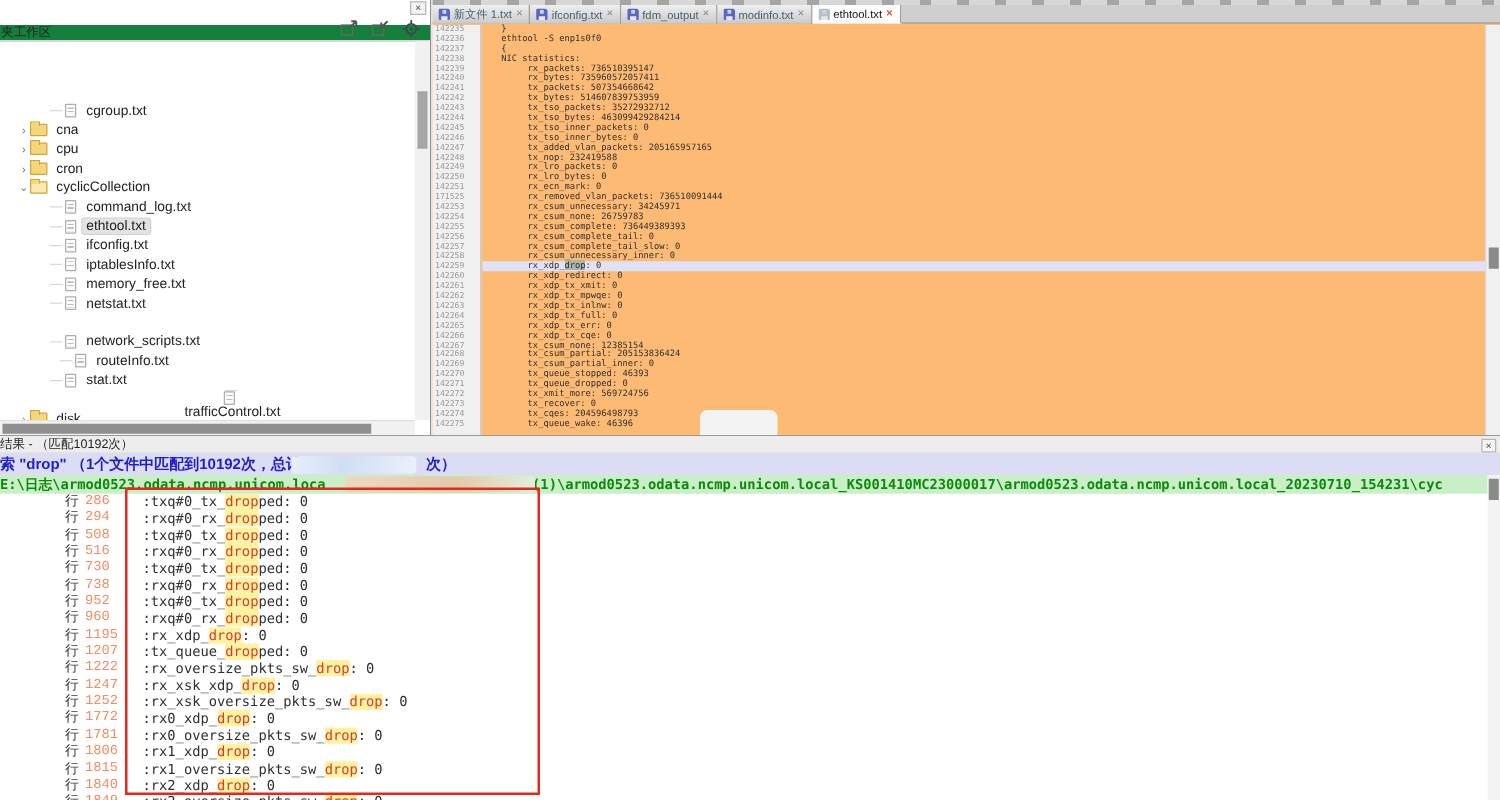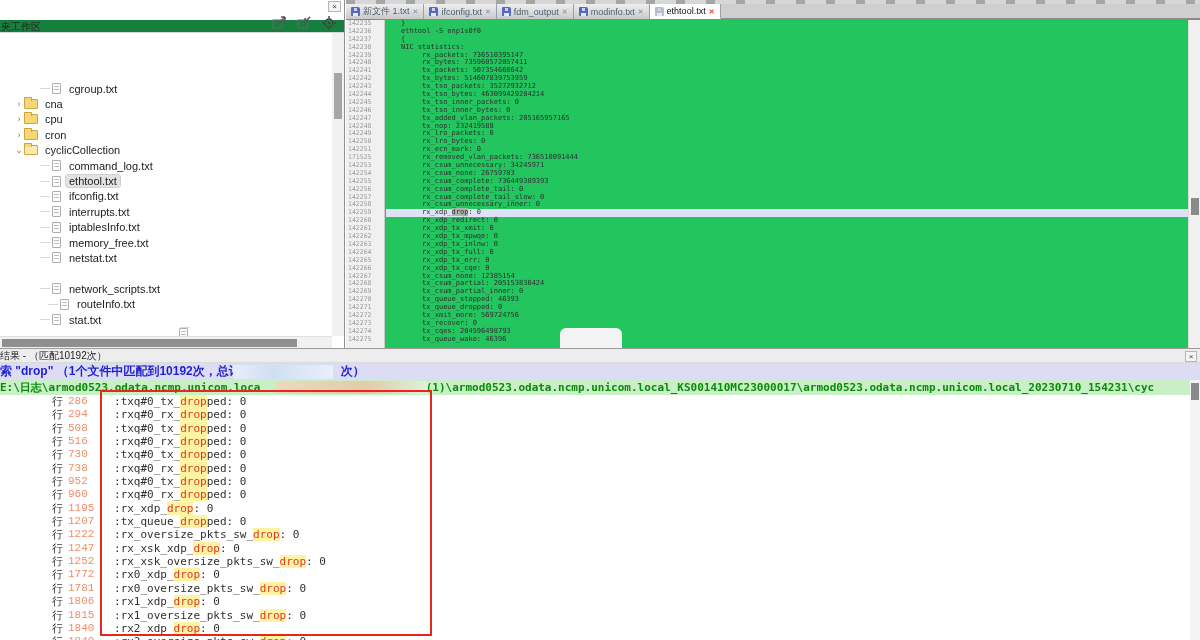--- a/index.html
+++ b/index.html
@@ -51,21 +51,21 @@
     font-size:9px; color:#4a5f72; white-space:nowrap; }
   .tab.active { background:#fdfdfd; color:#111; border-bottom:1px solid #fdfdfd; }
   .floppy { width:9px; height:9px; background:var(--tab_icon_blue); position:relative; flex:none;
     border-radius:1px 2px 1px 1px; }
   .floppy::before { content:""; position:absolute; left:2px; bottom:0; width:5px; height:3px; background:#e8e8f2; }
   .floppy::after { content:""; position:absolute; left:3px; top:1px; width:3px; height:3px; background:#cdd4ea; }
   .tab.active .floppy { background:#b9bec6; }
   .tab-x { font-size:7px; color:#7d8ea0; line-height:9px; }
   .tab.active .tab-x { color:#e05038; font-weight:bold; }
 
-  #editor-body { position:absolute; left:0; top:19px; right:0; bottom:0; background:#22c55e; overflow:hidden; }
+  #editor-body { position:absolute; left:0; top:19px; right:0; bottom:0; background:#fdba74; overflow:hidden; }
   #gutter { position:absolute; left:0; top:1px; width:39px; bottom:0; background:#f0f0f0;
     border-right:1px solid #cbcbcb; font-family:"DejaVu Sans Mono", monospace;
     font-size:6.5px; color:#9a9a9a; }
   .gut-n { height:7.9px; line-height:7.9px; padding-left:2px; }
   #ed-lines { position:absolute; left:40px; top:1px; right:12px; bottom:0;
     font-family:"DejaVu Sans Mono", monospace; font-size:7px; color:#303030; }
   .ed-line { height:7.9px; line-height:7.9px; white-space:pre; padding-left:15px; }
   .ed-line.cur { background:var(--current_line_bg); }
   .smart-hl { background:var(--smart_hl_bg); }
   #ed-vscroll { position:absolute; right:0; top:1px; width:12px; bottom:0; background:#f0f0f0;
@@ -169,25 +169,20 @@
       </div>
       <div class="tree-row selected" style="padding-left: 40px;">
         <span class="tw-connector"></span>
         <span class="icon-file"></span>
         <span class="lbl">ethtool.txt</span>
       </div>
       <div class="tree-row" style="padding-left: 40px;">
         <span class="tw-connector"></span>
         <span class="icon-file"></span>
         <span class="lbl">ifconfig.txt</span>
-      </div>
-      <div class="tree-row" style="padding-left: 40px;">
-        <span class="tw-connector"></span>
-        <span class="icon-file"></span>
-        <span class="lbl">interrupts.txt</span>
       </div>
       <div class="tree-row" style="padding-left: 40px;">
         <span class="tw-connector"></span>
         <span class="icon-file"></span>
         <span class="lbl">iptablesInfo.txt</span>
       </div>
       <div class="tree-row" style="padding-left: 40px;">
         <span class="tw-connector"></span>
         <span class="icon-file"></span>
         <span class="lbl">memory_free.txt</span>

